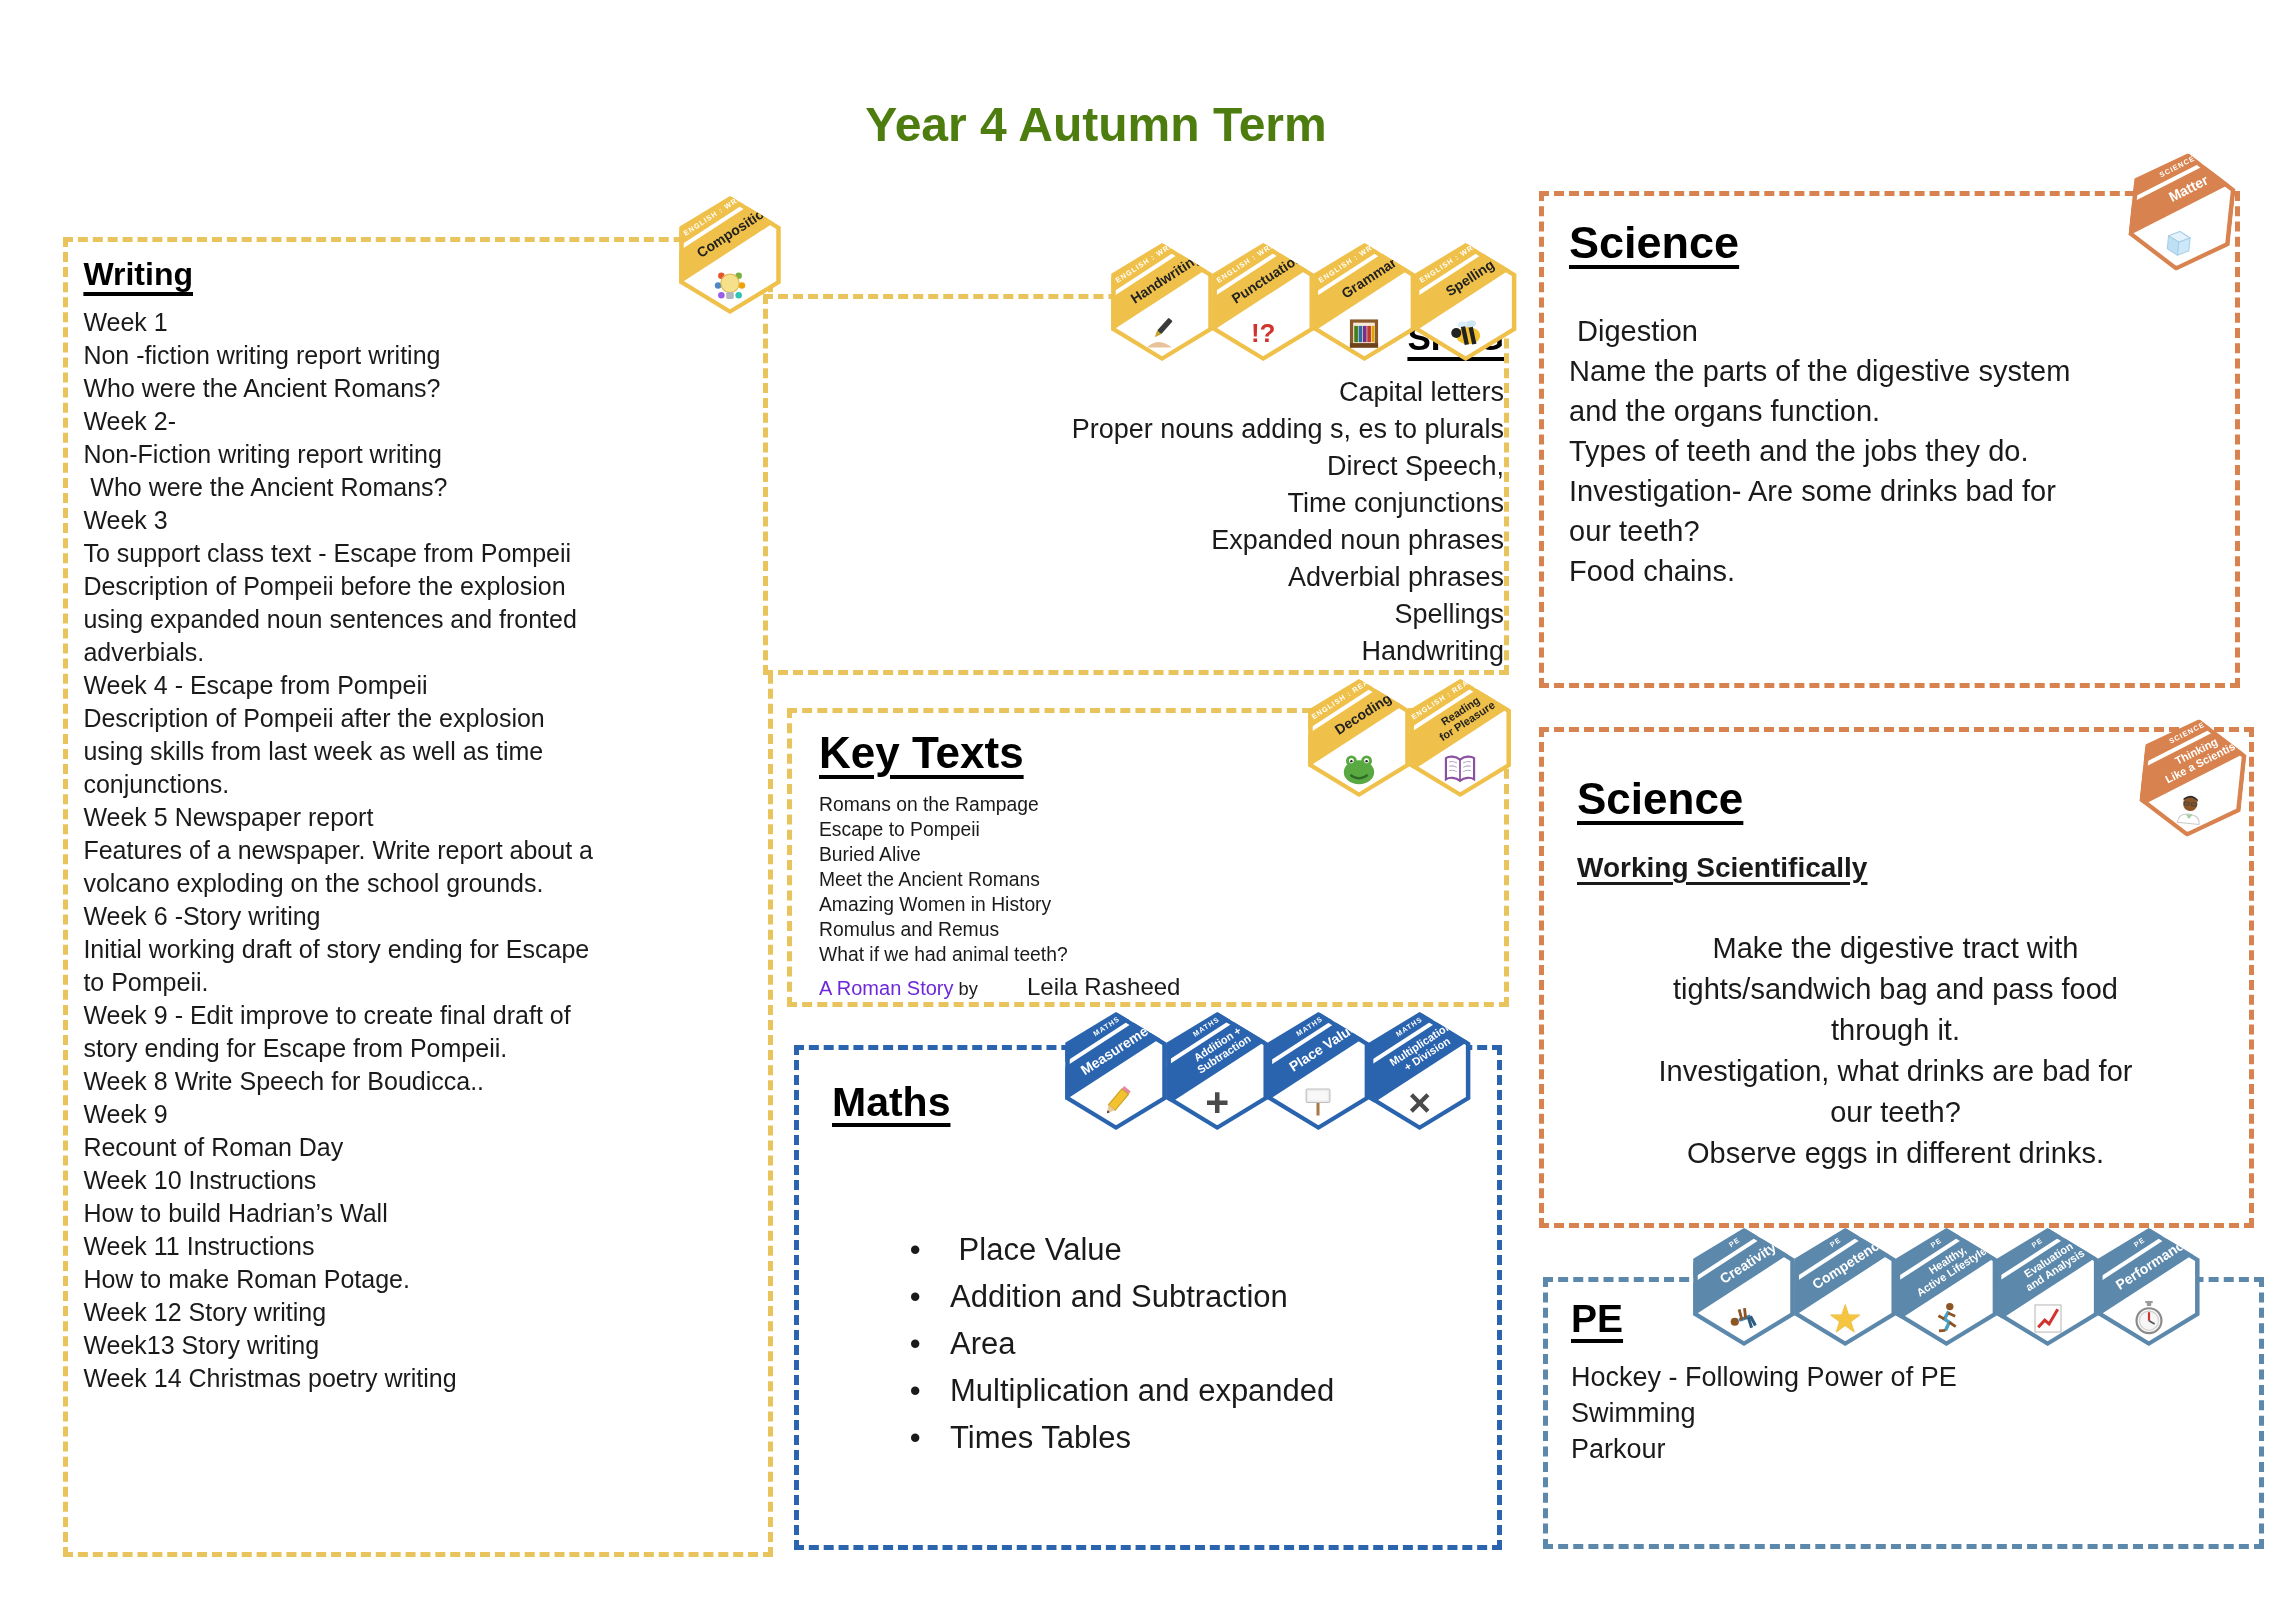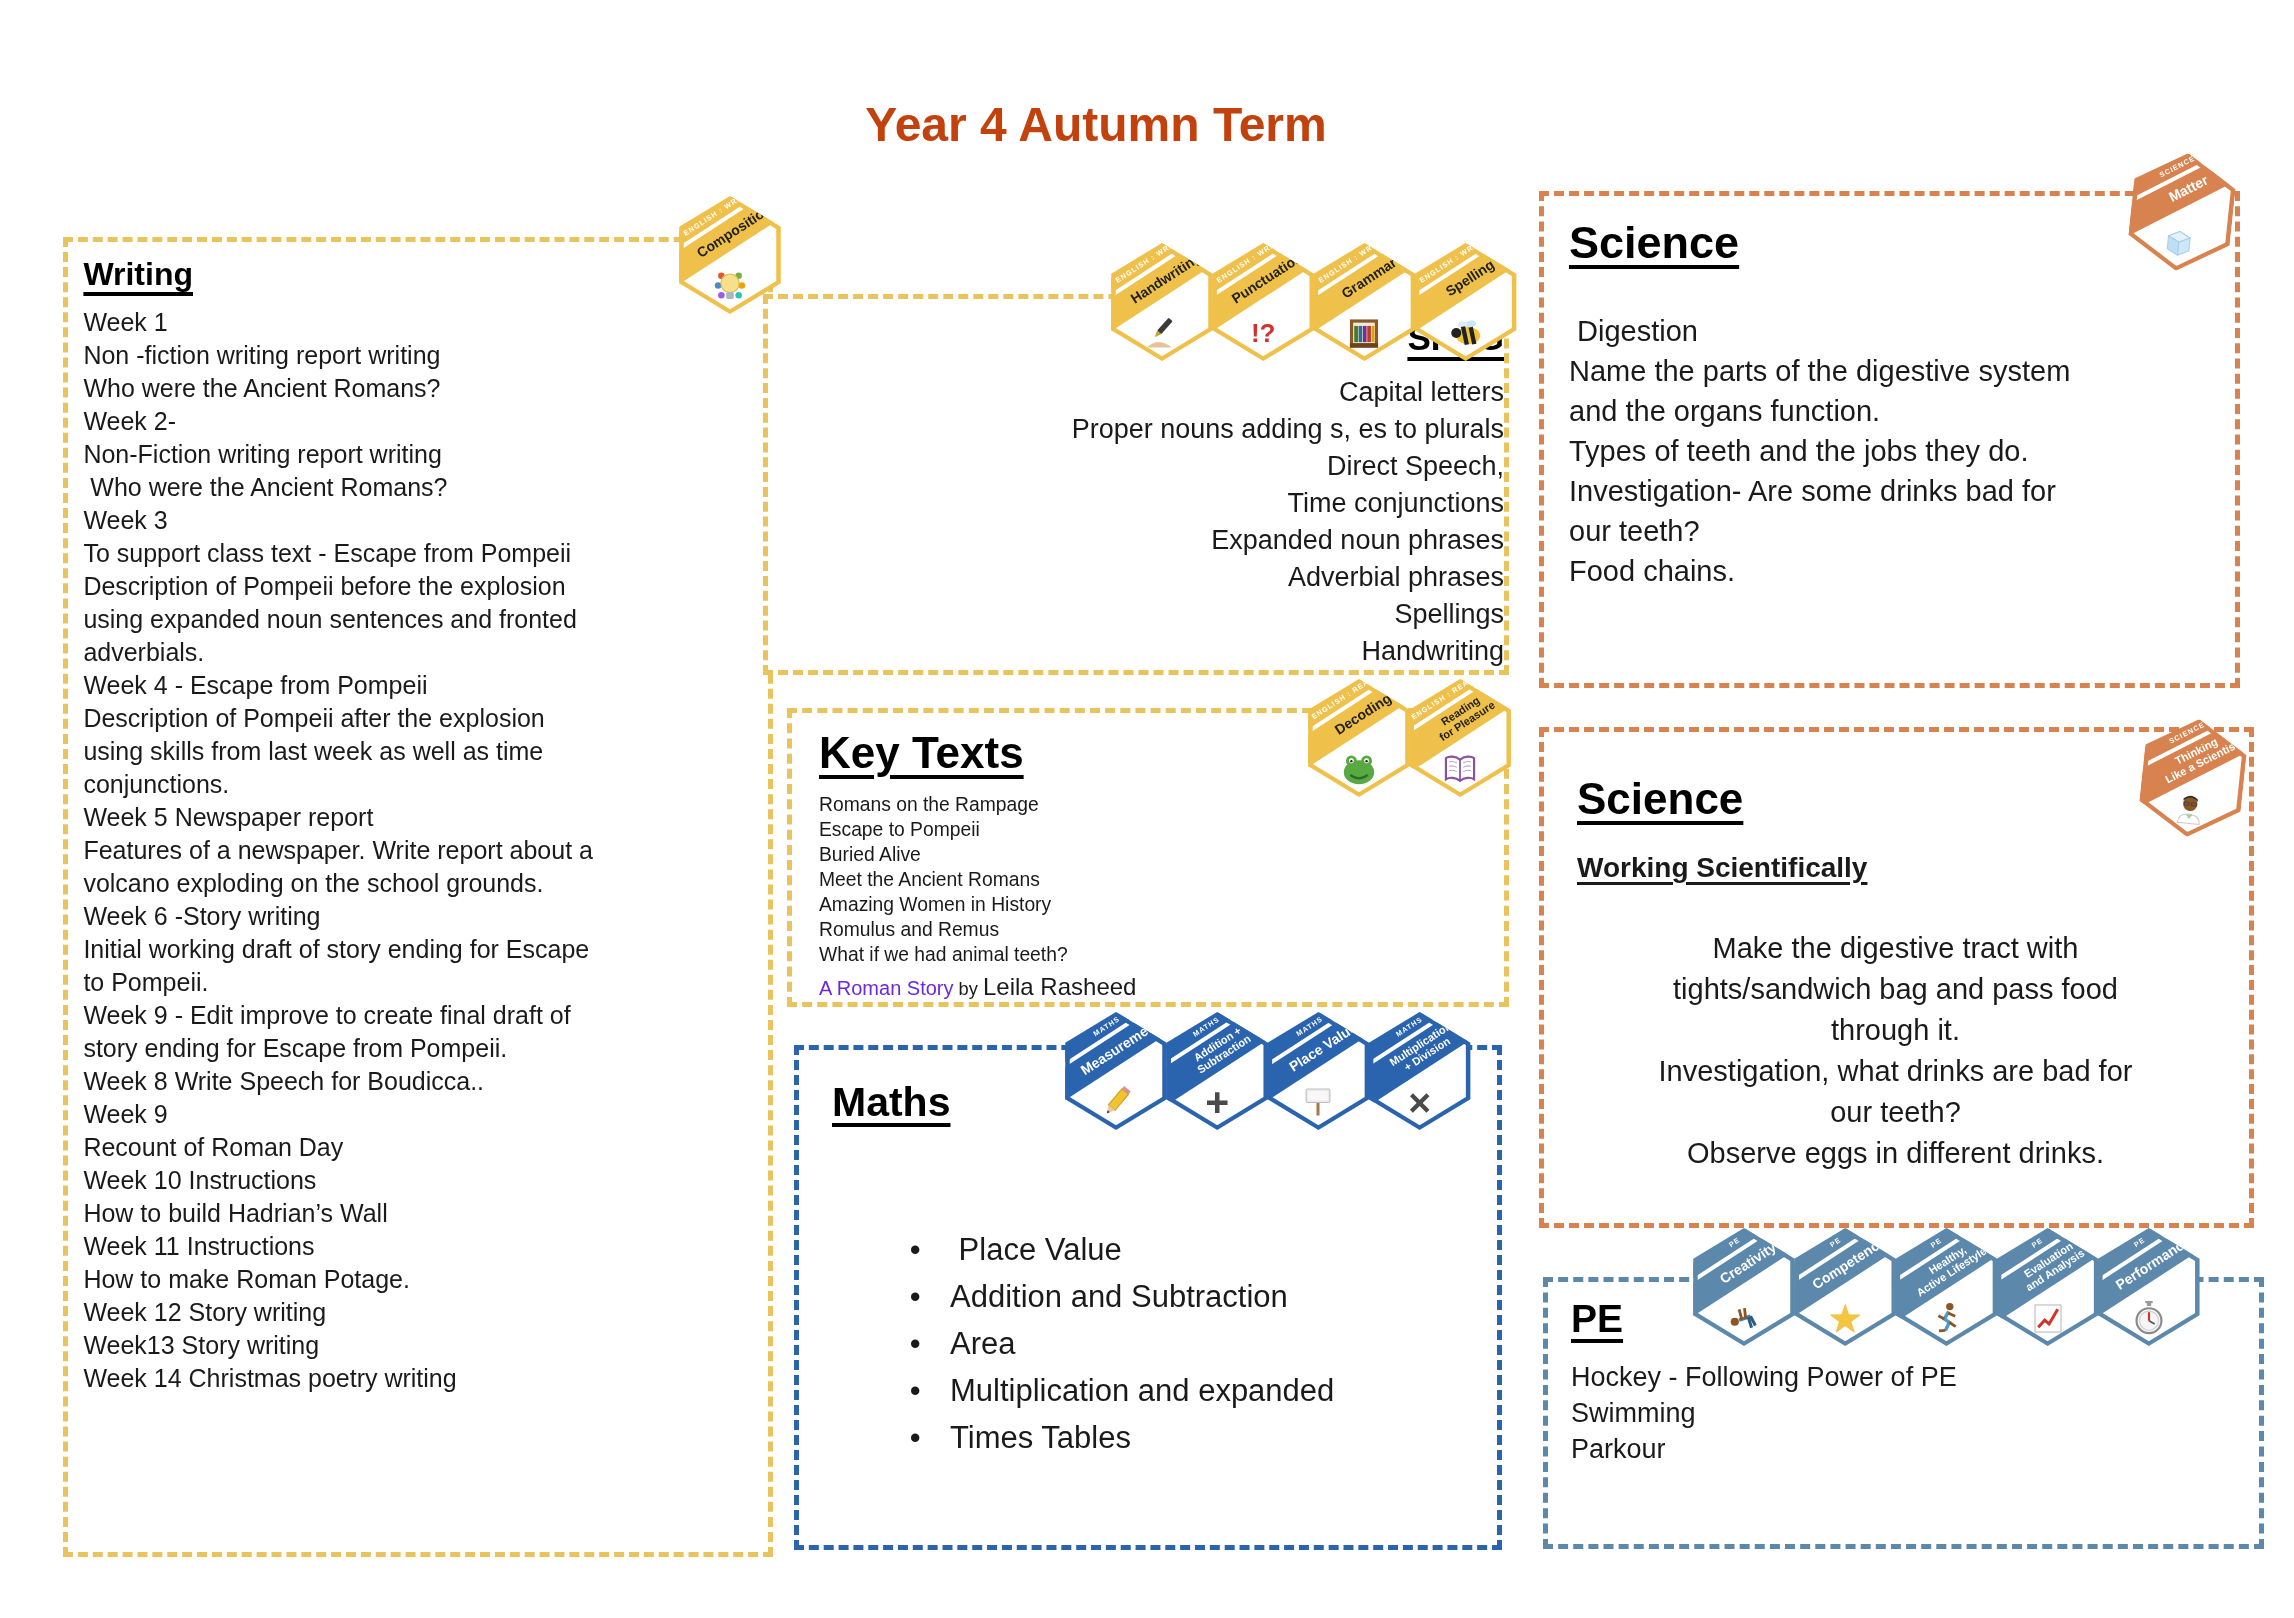--- a/index.html
+++ b/index.html
@@ -6,21 +6,21 @@
   #page{position:relative;width:2294px;height:1618px;background:#fff;overflow:hidden;
         font-family:"Liberation Sans",sans-serif;color:#1a1a1a;}
 
   .panel{position:absolute;box-sizing:border-box;background:#fff;}
   .dash-yellow{border:5.8px dashed #E9C35B;}
   .dash-blue{border:5.8px dashed #2B64AE;}
   .dash-orange{border:5.8px dashed #D8834F;}
   .dash-pe{border:5.8px dashed #5C88AB;}
 
   .page-title{position:absolute;left:710px;top:97px;width:772px;text-align:center;
-              font-size:48px;font-weight:700;color:#c2410c;}
+              font-size:48px;font-weight:700;color:#4d7c0f;}
 
   h2.head{margin:0;color:#000;font-weight:700;text-decoration:underline;
           text-decoration-thickness:3.9px;text-underline-offset:6.8px;}
 
   .tline{white-space:pre;}
 
   
   #writing-panel{left:63px;top:237px;width:710px;height:1320px;padding:13.5px 5.8px 0 15.4px;}
   #writing-panel h2{font-size:32px;margin-bottom:13.5px;}
   #writing-lines{font-size:25px;line-height:33px;}
@@ -30,21 +30,21 @@
   #spag-panel h2{font-size:35px;margin-bottom:15.4px;}
   #spag-lines{font-size:27px;line-height:37px;}
 
   
   #keytexts-panel{left:787px;top:708px;width:722px;height:299px;padding:15.4px 0 0 27px;}
   #keytexts-panel h2{font-size:44px;margin-bottom:13.5px;}
   #keytexts-lines{font-size:19.3px;line-height:25px;font-weight:500;}
   .kt-special{margin-top:5.8px;font-size:19.3px;}
   .kt-special .kt-title{color:#6d28d9;font-size:20px;}
   .kt-special .kt-by{font-size:18.3px;}
-  .kt-special .kt-author{font-size:24px;}
+  .kt-special .kt-author{font-size:24px;margin-left:44px;}
 
   
   #maths-panel{left:794px;top:1045px;width:708px;height:505px;padding:29px 0 0 33px;}
   #maths-panel h2{font-size:41px;}
   #maths-bullets{margin:100px 0 0 68px;font-size:31px;line-height:47px;}
   .bullet{position:relative;padding-left:50px;white-space:pre;}
   .bullet::before{content:"\2022";position:absolute;left:9.7px;}
 
   
   #science1-panel{left:1539px;top:191px;width:701px;height:497px;padding:21px 0 0 25px;}

